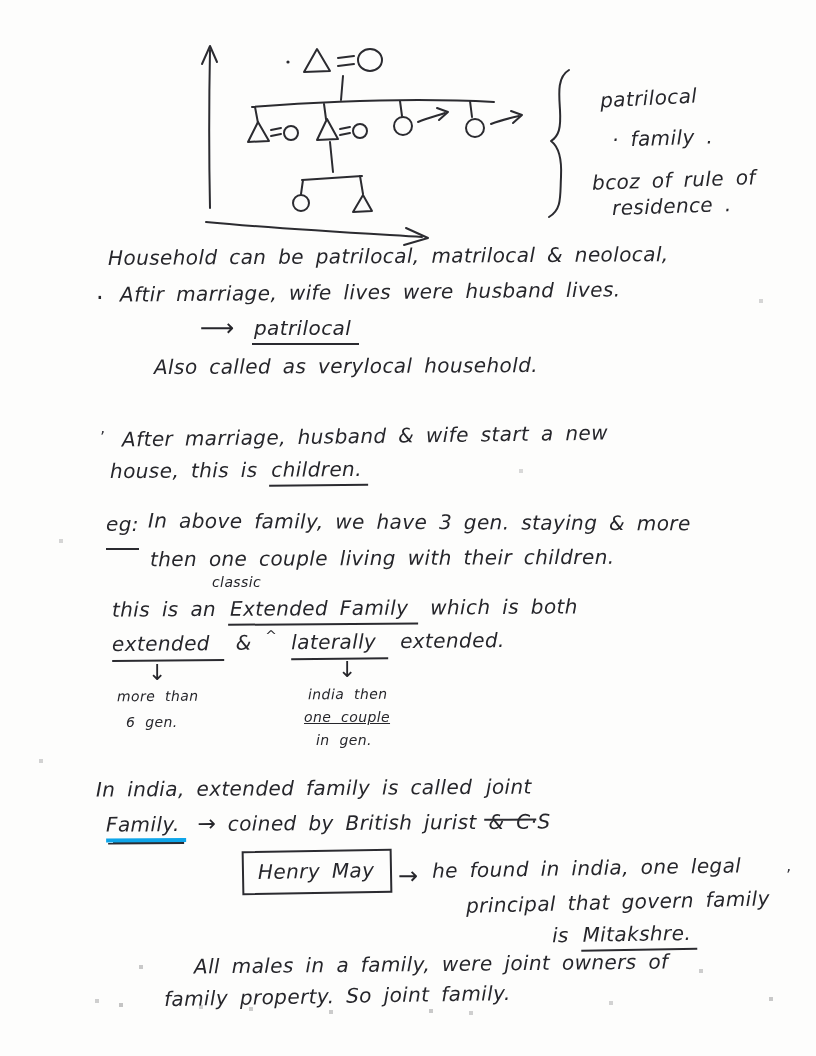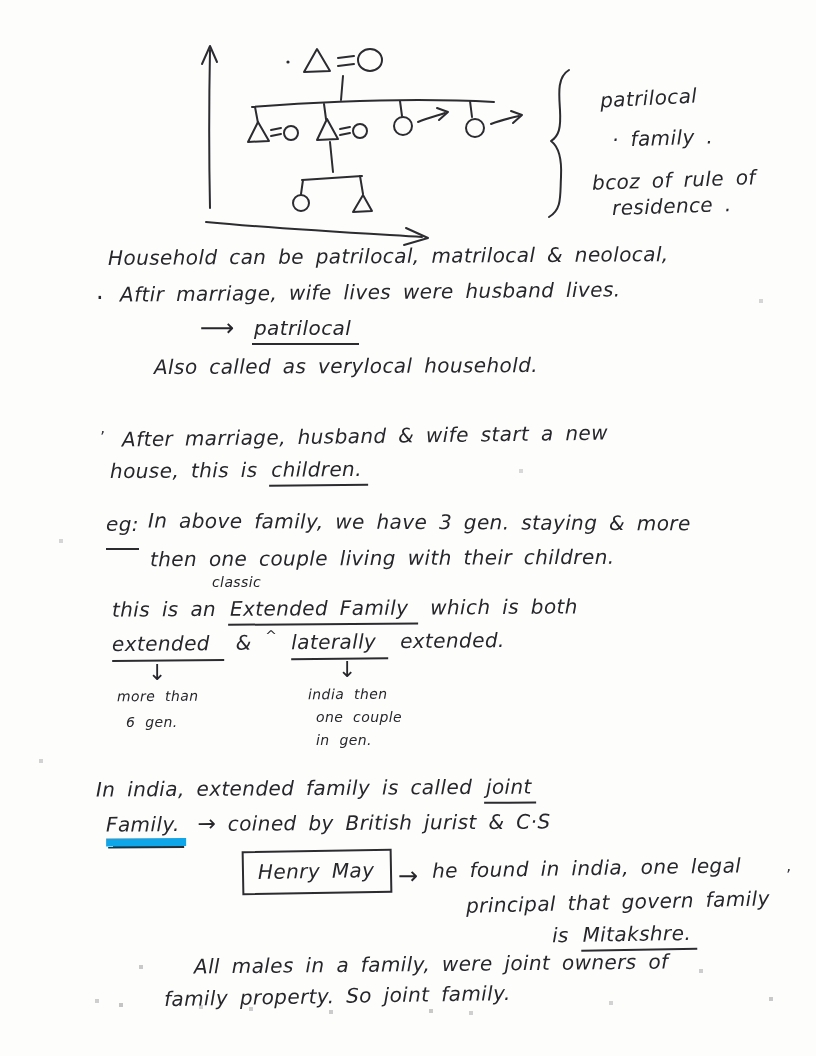--- a/index.html
+++ b/index.html
@@ -7,21 +7,21 @@
     position:relative;width:816px;height:1056px;background:#fdfdfc;
     overflow:hidden;font-family:"DejaVu Sans",sans-serif;color:#26262b;
   }
   .hw{
     position:absolute;font-style:italic;white-space:nowrap;
     letter-spacing:.4px;word-spacing:5px;line-height:1.2;
   }
   .sz-main{font-size:20px;}
   .sz-small{font-size:14px;}
   .ul{border-bottom:2px solid #2b2b30;padding-bottom:12px;}
-  .ul2{border-bottom:8px solid #0ea5e9;box-shadow:0 4px 0 -2px #2b2b30;padding-bottom:2px;}
+  .ul2{border-bottom:4px solid #0ea5e9;box-shadow:0 4px 0 -2px #2b2b30;padding-bottom:2px;}
   .arrow{font-style:normal;font-size:24px;letter-spacing:0;}
   .darr{position:absolute;font-style:normal;font-size:22px;}
   .caret{position:relative;top:-9px;font-size:14px;font-style:normal;margin:0 2px;}
   .tickmark{position:absolute;font-size:16px;font-style:normal;color:#3a3a40;}
   .bullet{position:absolute;font-size:24px;font-style:normal;}
   .box{
     position:absolute;border:2px solid #2b2b30;padding:7px 16px 9px 14px;
     font-style:italic;font-size:20px;white-space:nowrap;letter-spacing:.4px;word-spacing:5px;
   }
   svg{position:absolute;left:0;top:0;}
@@ -145,26 +145,26 @@
     <span class="ul" style="padding:0 12px 4px 0;">laterally</span>
     <span> extended.</span>
   </div>
 
   <div class="darr" style="left:148px;top:660px;">↓</div>
   <div class="darr" style="left:338px;top:657px;">↓</div>
 
   <div class="hw sz-small" style="left:117px;top:688px;transform:rotate(-0.5deg);">more than</div>
   <div class="hw sz-small" style="left:126px;top:714px;">6 gen.</div>
   <div class="hw sz-small" style="left:308px;top:686px;transform:rotate(-0.5deg);">india then</div>
-  <div class="hw sz-small" style="left:316px;top:709px;">one couple</div>
+  <div class="hw sz-small" style="left:304px;top:709px;text-decoration:underline;">one couple</div>
   <div class="hw sz-small" style="left:316px;top:732px;">in gen.</div>
 
   <div class="hw sz-main" style="left:96px;top:776px;transform:rotate(-0.4deg);">
     <span>In india, extended family is called </span>
-    <span class="ul" style="padding:0 4px 3px 2px;">joint</span>
+    <span class="ul" style="padding:0 4px 20px 2px;">joint</span>
   </div>
   <div class="hw sz-main" style="left:106px;top:810px;transform:rotate(-0.4deg);">
     <span class="ul2" style="padding:0 6px 2px 0;">Family.</span>
     <span class="arrow" style="font-size:22px;">→</span>
     <span> coined by British jurist &amp;  C·S</span>
   </div>
 
   <div class="box" style="left:242px;top:850px;transform:rotate(-1deg);">Henry May</div>
   <div class="hw arrow" style="left:398px;top:862px;">→</div>
   <div class="hw sz-main" style="left:432px;top:856px;transform:rotate(-1deg);">he found in india, one legal</div>

